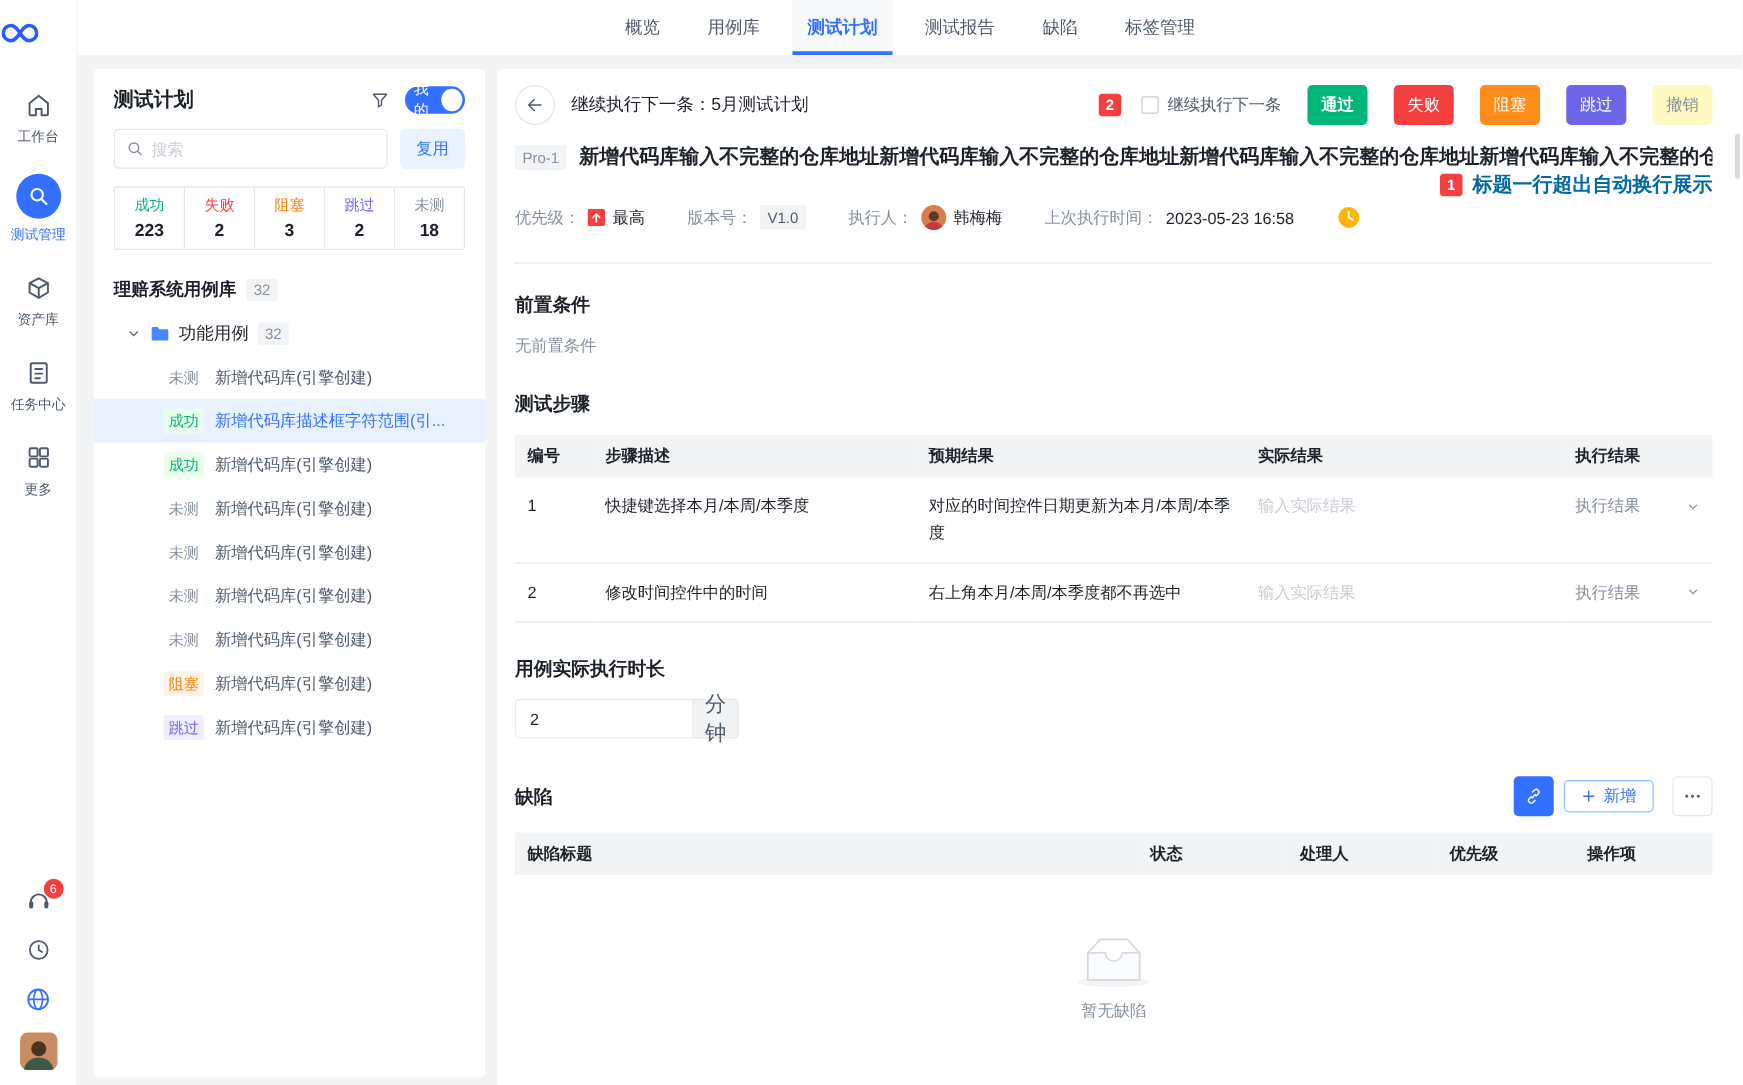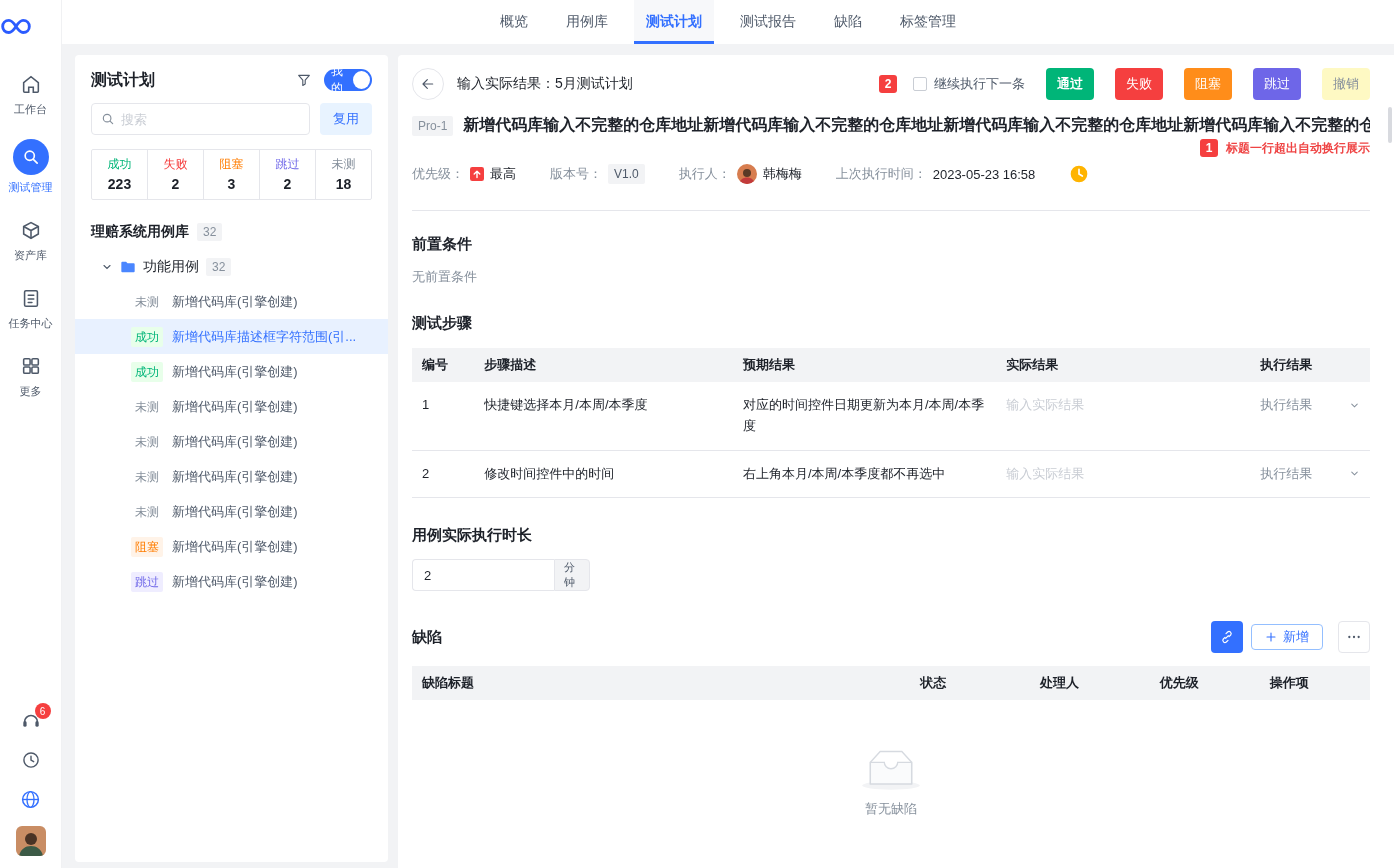--- a/index.html
+++ b/index.html
@@ -74,37 +74,37 @@
   .anno-badge { min-width:18px; height:18px; background:#f53f3f; color:#fff; border-radius:3px; font-size:12px; font-weight:700; display:flex; align-items:center; justify-content:center; padding:0 5px; flex:none; }
   .checkbox { width:14px; height:14px; border:1px solid #c9cdd4; border-radius:2px; background:#fff; margin-left:16px; cursor:pointer; flex:none; }
   .cb-label { font-size:13px; color:#4e5969; margin-left:7px; white-space:nowrap; }
   .btn { height:32px; border:0; border-radius:4px; padding:0 11px; font-size:13px; color:#fff; cursor:pointer; margin-left:21px; font-family:inherit; white-space:nowrap; }
   .btn-pass { background:#00b578;font-weight:bold; } .btn-fail { background:#f53f3f; } .btn-block { background:#ff8d1a; } .btn-skip { background:#6e66e8; }
   .btn-revoke { background:#fef9c3; color:#86909c; }
   .dt-title-row { display:flex; align-items:center; gap:10px; margin-top:5px; min-width:0; }
   .pro-tag { background:#f2f3f5; color:#86909c; font-size:12px; border-radius:2px; padding:0 6px; line-height:20px; flex:none; }
   .case-title { font-size:16px; font-weight:700; white-space:nowrap; overflow:hidden; flex:1; min-width:0; }
   .dt-anno-row { display:flex; justify-content:flex-end; align-items:center; gap:8px; height:18px; margin-top:3px; }
-  .anno-text { color:#ef4444; font-size:12px; font-weight:700; }
+  .anno-text { color:#0369a1; font-size:16px; font-weight:700; }
   .dt-meta { display:flex; align-items:center; margin-top:7px; padding-bottom:26px; border-bottom:1px solid #e5e6eb; font-size:13px; }
   .meta-group { display:flex; align-items:center; gap:6px; margin-right:34px; }
   .meta-label { color:#86909c; }
   .meta-value { color:#1d2129; }
   .ver-tag { background:#f2f3f5; color:#4e5969; border-radius:2px; padding:0 6px; line-height:20px; font-size:12px; }
   .mini-avatar { width:20px; height:20px; border-radius:50%; overflow:hidden; background:#d77d4f; display:flex; align-items:flex-end; justify-content:center; }
   .sec-h { font-size:15px; font-weight:700; margin-top:24px; }
   .sec-sub { font-size:13px; color:#86909c; margin-top:14px; }
   table { width:100%; border-collapse:collapse; table-layout:fixed; margin-top:15px; }
   th { background:#f2f3f5; font-size:13px; font-weight:700; text-align:left; padding:8px 10px; color:#1d2129; }
   td { font-size:13px; padding:13px 10px; border-bottom:1px solid #e5e6eb; vertical-align:top; line-height:1.6; }
   .ph { color:#c9cdd4; cursor:text; }
   .result-cell { display:flex; justify-content:space-between; align-items:center; color:#86909c; cursor:pointer; }
   .duration-group { display:flex; margin-top:14px; height:32px; width:178px; }
   .duration-group input { width:142px; border:1px solid #e5e6eb; border-right:0; border-radius:4px 0 0 4px; padding:0 11px; font-size:13px; font-family:inherit; outline:none; color:#1d2129; }
-  .addon { border:1px solid #e5e6eb; background:#f2f3f5; border-radius:0 4px 4px 0; display:flex; align-items:center; padding:0 9px; font-size:11px; color:#4e5969; }
+  .addon { border:1px solid #e5e6eb; background:#f2f3f5; border-radius:0 4px 4px 0; display:flex; align-items:center; padding:0 9px; font-size:17px; color:#4e5969; }
   .defect-head { display:flex; align-items:center; margin-top:30px; }
   .icon-btn-blue { width:32px; height:32px; background:#3370ff; border:0; border-radius:4px; color:#fff; display:flex; align-items:center; justify-content:center; cursor:pointer; }
   .add-btn { height:19px; margin-left:8px; padding:12px 13px; background:#fff; border:1px solid #94bfff; color:#3370ff; border-radius:4px; font-size:13px; display:flex; align-items:center; gap:6px; cursor:pointer; font-family:inherit; }
   .more-btn { width:32px; height:32px; margin-left:15px; background:#fff; border:1px solid #e5e6eb; border-radius:4px; color:#4e5969; display:flex; align-items:center; justify-content:center; cursor:pointer; font-size:14px; letter-spacing:1px; }
   .empty-cell { border-bottom:0; }
   .empty { display:flex; flex-direction:column; align-items:center; padding:34px 0 30px; }
   .empty-text { font-size:13px; color:#86909c; margin-top:8px; }
   .scroll-thumb { position:absolute; right:2px; top:52px; width:4px; height:36px; background:#d8dadf; border-radius:2px; cursor:grab; }
 </style>
 </head>
@@ -320,21 +320,21 @@
 
       <main class="detail">
         <div class="scroll-thumb"></div>
 
         <div class="dt-toolbar">
           <button class="back-btn">
             <svg width="16" height="16" viewBox="0 0 24 24">
                 <path d="M19 12H5.5M11 5.5 4.5 12l6.5 6.5" fill="none" stroke="currentColor" stroke-width="1.8" stroke-linecap="round" stroke-linejoin="round"></path>
               </svg>
           </button>
-          <span class="plan-label">输入实际结果：5月测试计划</span>
+          <span class="plan-label">继续执行下一条：5月测试计划</span>
           <span class="spacer"></span>
           <span class="anno-badge">2</span>
           <span class="checkbox"></span>
           <span class="cb-label">继续执行下一条</span>
           <button class="btn btn-pass">通过</button>
           <button class="btn btn-fail">失败</button>
           <button class="btn btn-block">阻塞</button>
           <button class="btn btn-skip">跳过</button>
           <button class="btn btn-revoke">撤销</button>
         </div>

